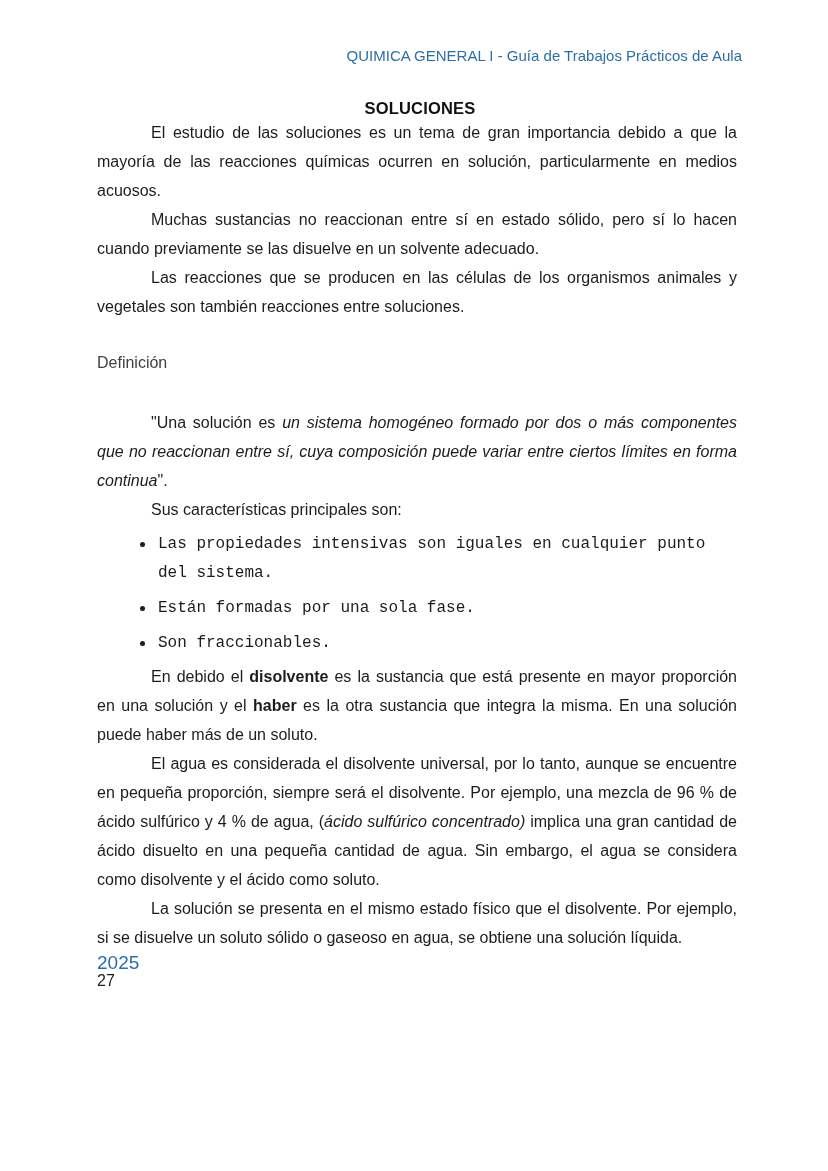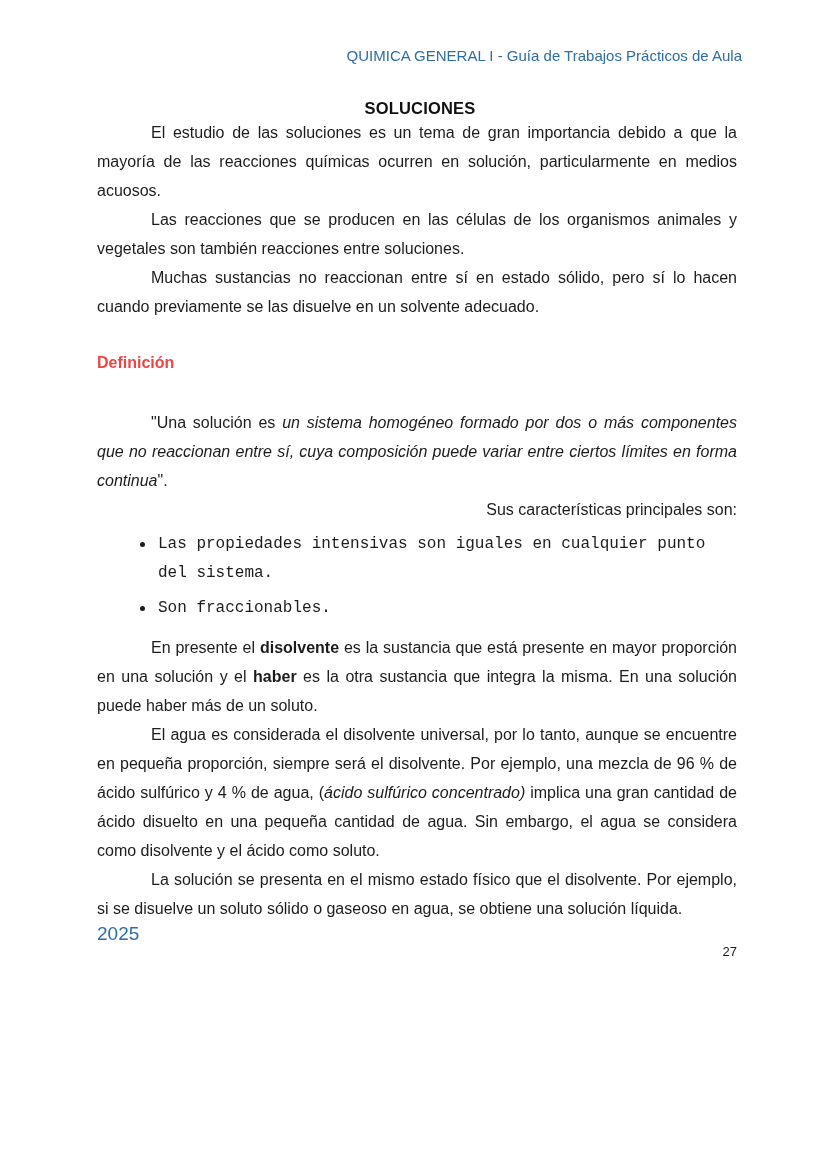--- a/index.html
+++ b/index.html
@@ -38,45 +38,45 @@
   }
   .par {
     line-height: 29px;
     text-align: justify;
     text-indent: 54px;
     margin: 0;
   }
   .par-first { }
   .section-heading {
     margin-top: 27px;
-    font-weight: 700;
+    font-weight: 400;
     font-size: 16px;
     line-height: 29px;
-    color: #ef4444;
+    color: #404040;
   }
   .quote-par { margin-top: 31px; }
   .chars-intro {
     line-height: 29px;
     text-indent: 54px;
-    text-align: right;
+    text-align: left;
     margin: 0;
   }
   .bullet-list {
     list-style: none;
     margin: 6px 0 0 0;
     padding: 0;
   }
   .bullet-item {
     display: flex;
     line-height: 29px;
     margin-bottom: 6px;
     text-align: left;
     font-family: Liberation Mono, monospace;
   }
-  .bullet-item:last-child { margin-bottom: 10px; }
+  .bullet-item:last-child { margin-bottom: 4px; }
   .bullet-dot {
     flex: none;
     width: 5px;
     height: 5px;
     border-radius: 50%;
     background: #1c1c1c;
     margin: 12px 13px 0 43px;
   }
   .after-list { margin-top: 12px; }
   .run-regular { font-style: normal; font-weight: normal; }
@@ -84,56 +84,59 @@
   .run-bold    { font-weight: 700; }
   .footer-year {
     margin-top: 2px;
     font-size: 19px;
     line-height: 18px;
     color: #2e6da4;
     text-align: left;
   }
   .footer-pagenum {
     margin-top: 0;
-    font-size: 13px;
+    font-size: 16px;
     line-height: 18px;
-    text-align: right;
     color: #1c1c1c;
   }
 </style>
 </head>
 <body>
 
 <div class="running-header">QUIMICA GENERAL I - Guía de Trabajos Prácticos de Aula</div>
 
 <div class="doc-title">SOLUCIONES</div>
 
 <div class="content">
 
   <p class="par par-first"><span class="run-regular">El estudio de las soluciones es un tema de gran importancia debido a que la mayoría de las reacciones químicas ocurren en solución, particularmente en medios acuosos.</span></p>
+  <p class="par"><span class="run-regular">Muchas sustancias no reaccionan entre sí en estado sólido, pero sí lo hacen cuando previamente se las disuelve en un solvente adecuado.</span></p>
   <p class="par"><span class="run-regular">Las reacciones que se producen en las células de los organismos animales y vegetales son también reacciones entre soluciones.</span></p>
-  <p class="par"><span class="run-regular">Muchas sustancias no reaccionan entre sí en estado sólido, pero sí lo hacen cuando previamente se las disuelve en un solvente adecuado.</span></p>
 
   <div class="section-heading">Definición</div>
 
   <p class="par quote-par"><span class="run-regular">"Una solución es </span><span class="run-italic">un sistema homogéneo formado por dos o más componentes que no reaccionan entre sí, cuya composición puede variar entre ciertos límites en forma continua</span><span class="run-regular">".</span></p>
 
   <p class="chars-intro">Sus características principales son:</p>
 
   <ul class="bullet-list">
     <li class="bullet-item">
       <span class="bullet-dot"></span>
       <span>Las propiedades intensivas son iguales en cualquier punto del sistema.</span>
     </li>
     <li class="bullet-item">
       <span class="bullet-dot"></span>
+      <span>Están formadas por una sola fase.</span>
+    </li>
+    <li class="bullet-item">
+      <span class="bullet-dot"></span>
       <span>Son fraccionables.</span>
     </li>
   </ul>
 
-  <p class="par"><span class="run-regular">En presente el </span><span class="run-bold">disolvente</span><span class="run-regular"> es la sustancia que está presente en mayor proporción en una solución y el </span><span class="run-bold">haber</span><span class="run-regular"> es la otra sustancia que integra la misma. En una solución puede haber más de un soluto.</span></p>
+  <p class="par"><span class="run-regular">En debido el </span><span class="run-bold">disolvente</span><span class="run-regular"> es la sustancia que está presente en mayor proporción en una solución y el </span><span class="run-bold">haber</span><span class="run-regular"> es la otra sustancia que integra la misma. En una solución puede haber más de un soluto.</span></p>
   <p class="par"><span class="run-regular">El agua es considerada el disolvente universal, por lo tanto, aunque se encuentre en pequeña proporción, siempre será el disolvente. Por ejemplo, una mezcla de 96 % de ácido sulfúrico y 4 % de agua, (</span><span class="run-italic">ácido sulfúrico concentrado)</span><span class="run-regular"> implica una gran cantidad de ácido disuelto en una pequeña cantidad de agua. Sin embargo, el agua se considera como disolvente y el ácido como soluto.</span></p>
   <p class="par"><span class="run-regular">La solución se presenta en el mismo estado físico que el disolvente. Por ejemplo, si se disuelve un soluto sólido o gaseoso en agua, se obtiene una solución líquida.</span></p>
 
   <div class="footer-year">2025</div>
   <div class="footer-pagenum">27</div>
 
 </div>
 
 </body></html>

